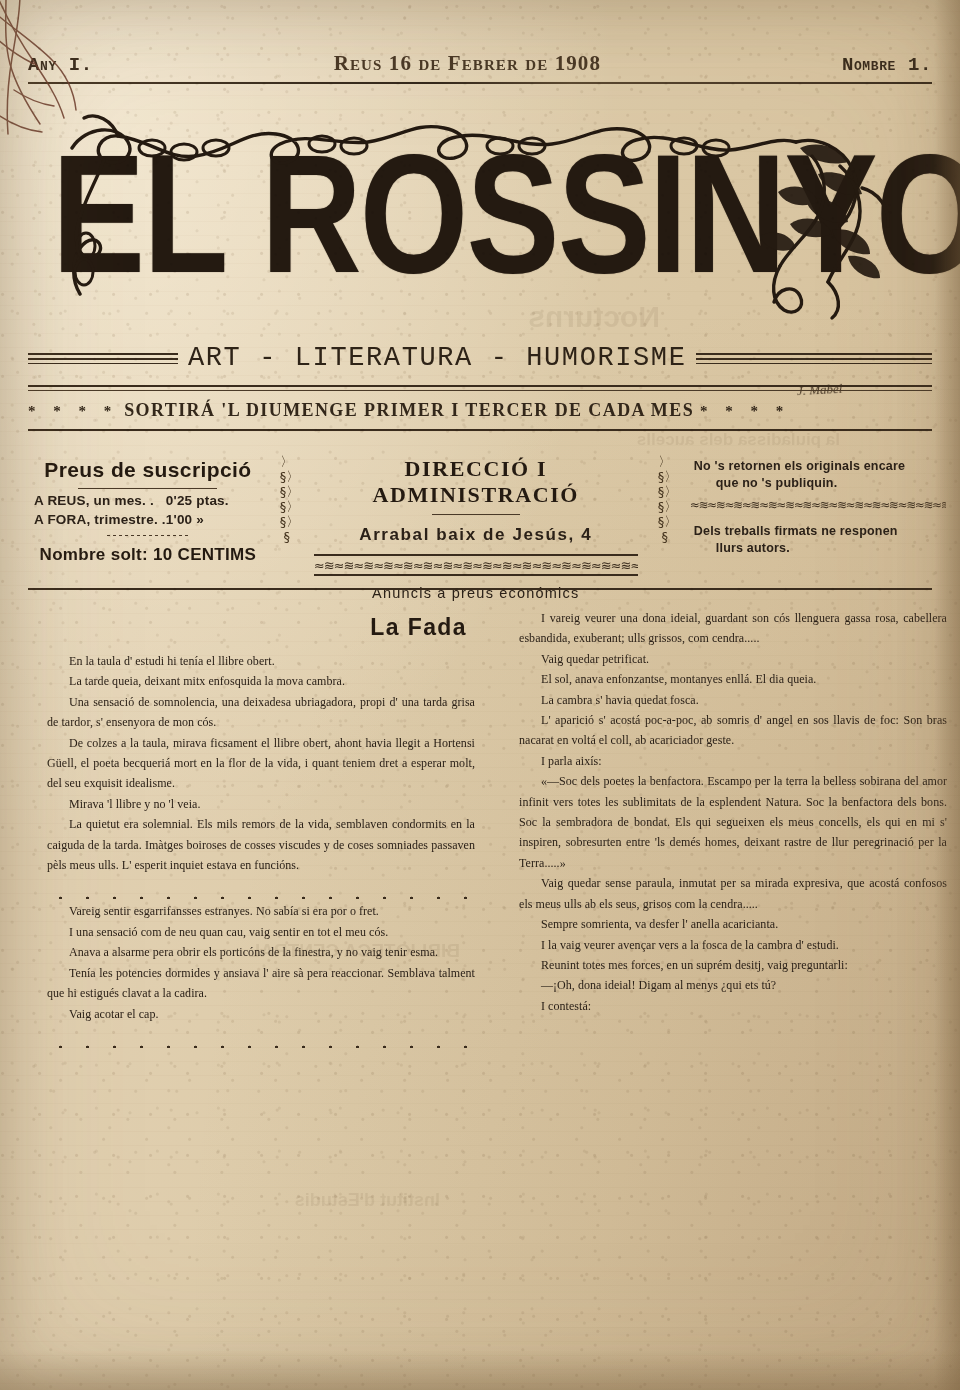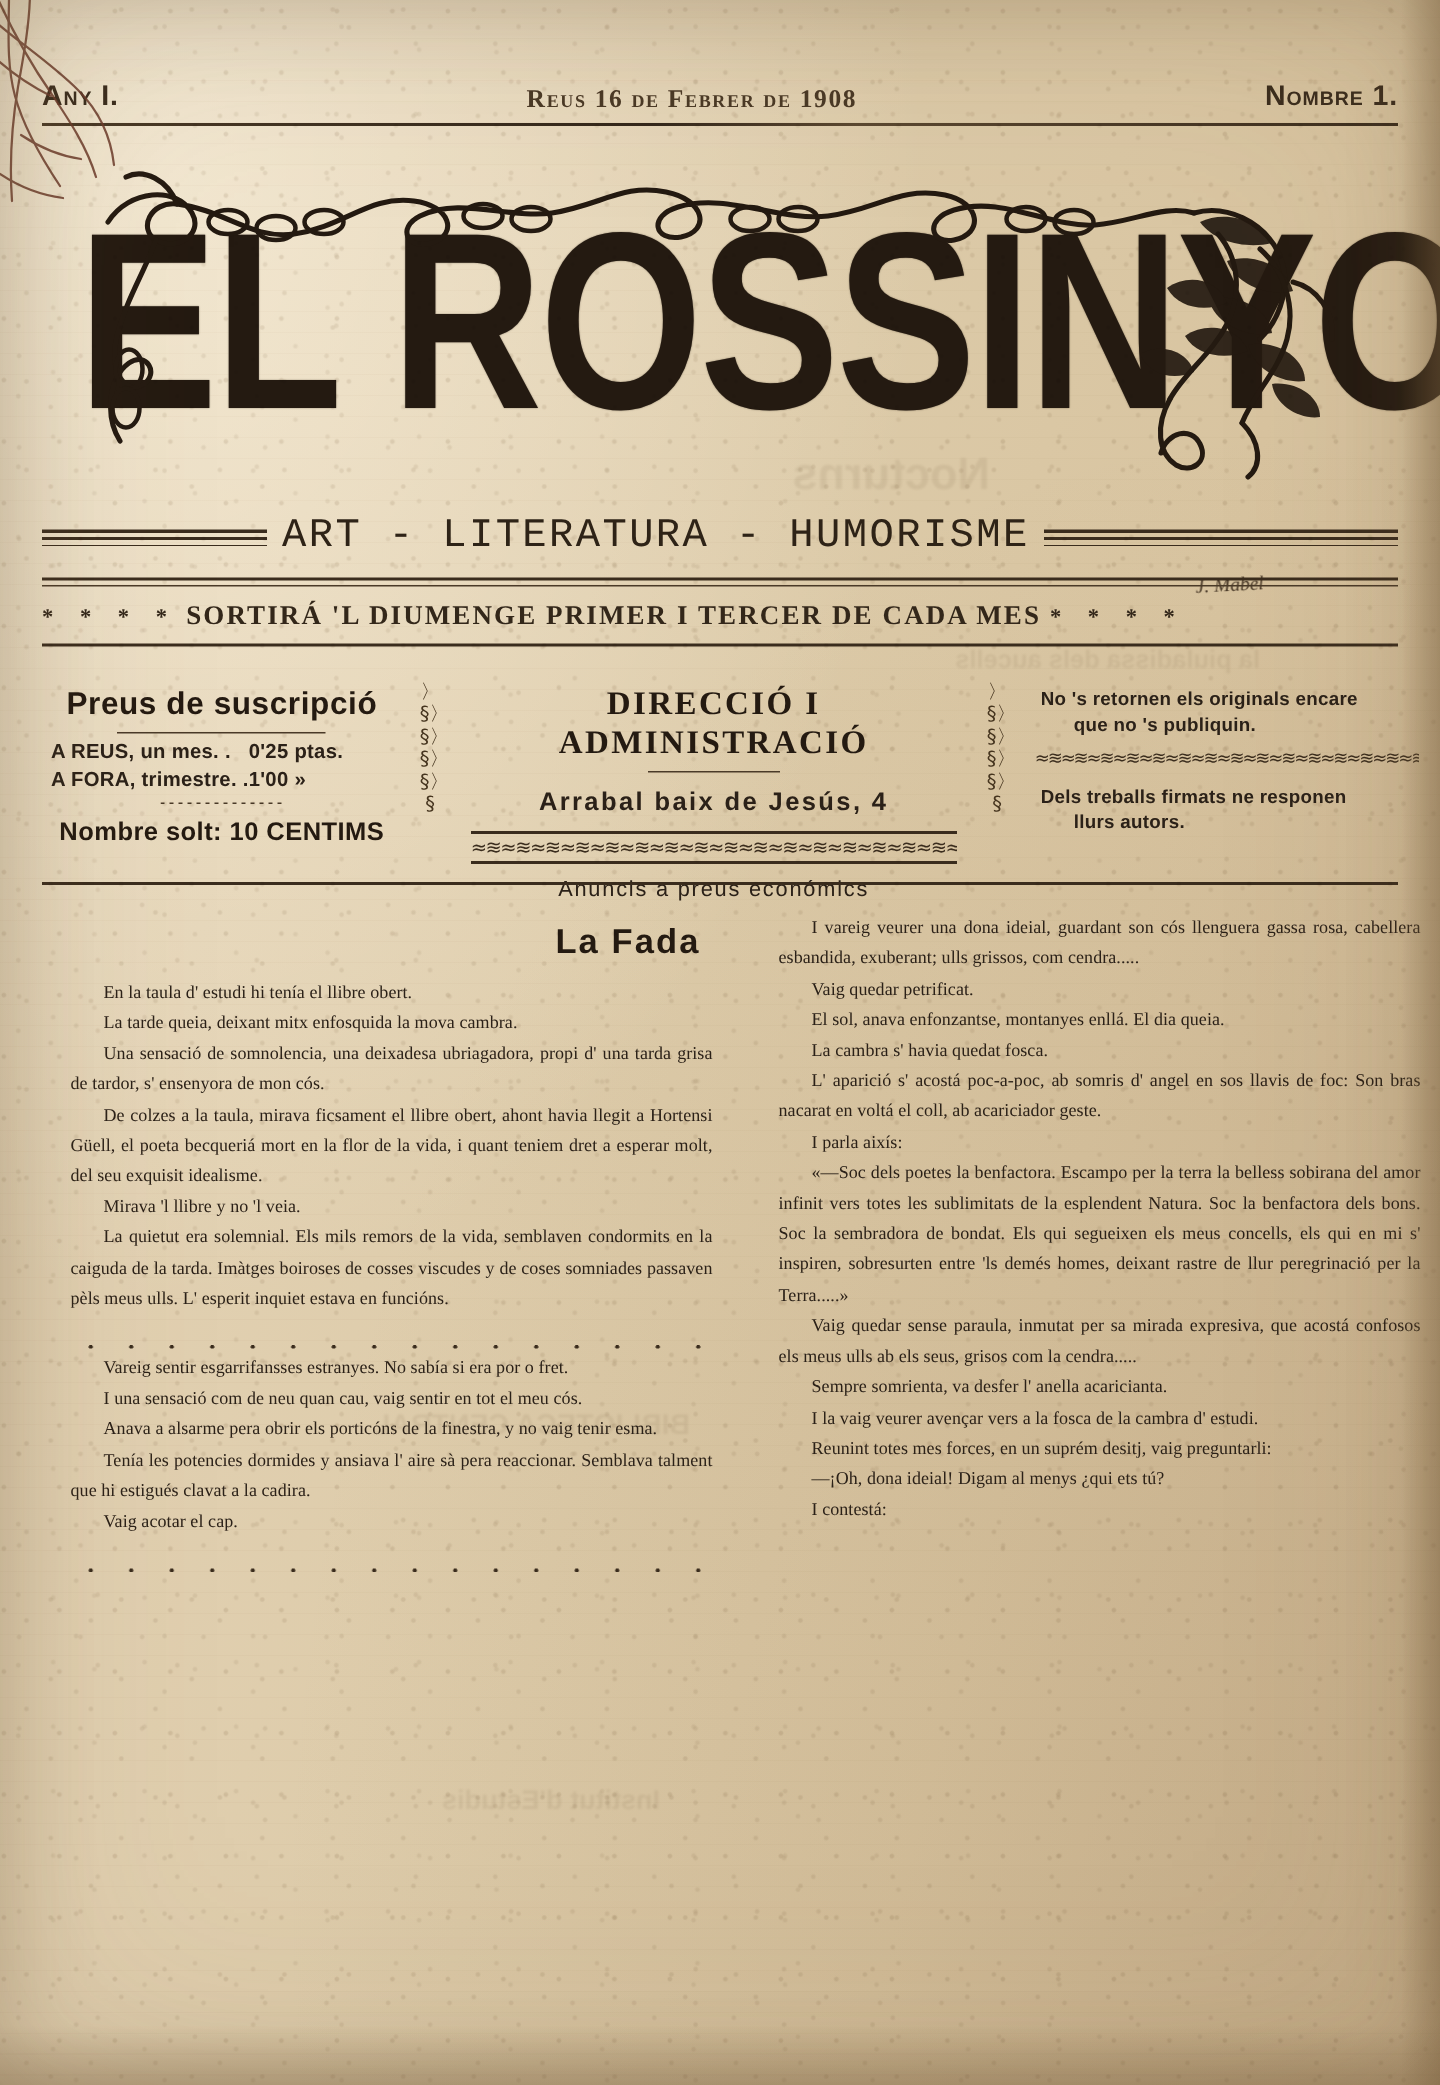--- a/index.html
+++ b/index.html
@@ -48,27 +48,27 @@
     color:#6a5335;font-family:"Liberation Sans",sans-serif;
   }
   #showthrough .st{position:absolute;white-space:nowrap;font-weight:700;}
 
   
   #topbar{
     position:absolute;left:28px;top:42px;width:904px;height:34px;
     display:flex;align-items:flex-end;justify-content:space-between;
   }
   #topbar .side{
-    font-family:Liberation Sans, sans-serif;
+    font-family:Liberation Mono, monospace;
     font-variant:small-caps;font-weight:700;font-size:19px;letter-spacing:.6px;
     color:#3a2c1d;filter:blur(.25px);
   }
   #topbar .mid{
     font-family:"Liberation Serif",serif;
-    font-variant:small-caps;font-weight:700;font-size:17px;letter-spacing:1.1px;
+    font-variant:small-caps;font-weight:700;font-size:21px;letter-spacing:1.1px;
     color:#4a3926;filter:blur(.35px);
   }
   #toprule{position:absolute;left:28px;top:82px;width:904px;height:2px;
     background:linear-gradient(90deg,#4a3a26,#33261a 45%,#5b4830 60%,#3a2c1d);}
 
   
   #masthead{position:absolute;left:0;top:96px;width:960px;height:236px;}
   #title{
     position:absolute;left:52px;top:24px;width:760px;height:176px;
     font-family:"Liberation Sans",sans-serif;

